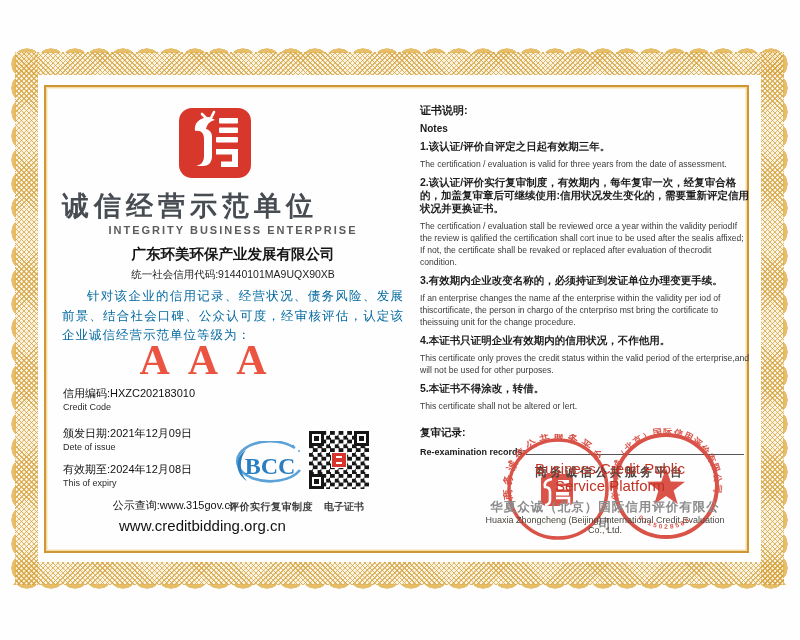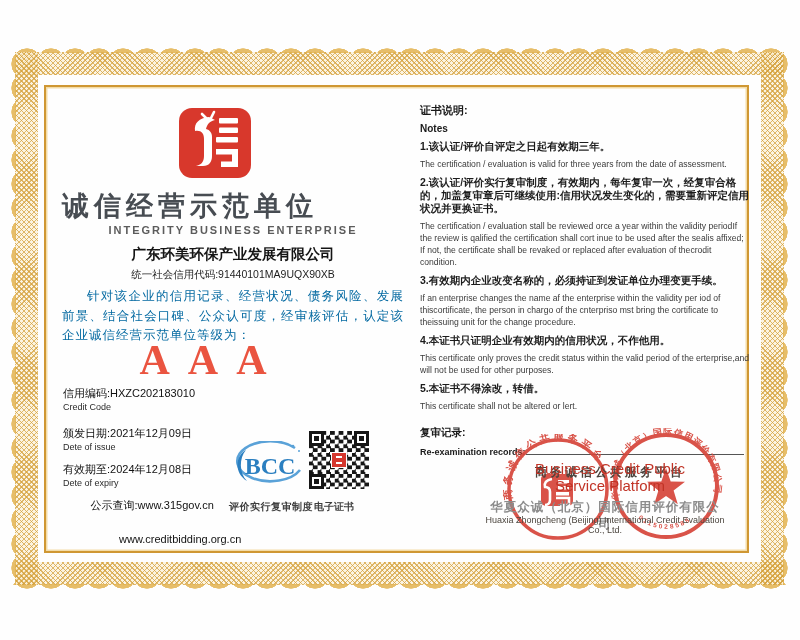--- a/index.html
+++ b/index.html
@@ -49,37 +49,37 @@
   .statement { position:absolute; left:0; top:187px; width:342px; text-indent:2em;
                font-size:12.5px; line-height:19.5px; letter-spacing:1px; color:#0369a1;
                text-align:justify; }
   .grade { position:absolute; left:0; top:236px; width:300px; text-align:center;
            font-family:"Liberation Serif", serif; font-weight:bold; font-size:42px;
            letter-spacing:18px; color:#ea5440; }
   .detail { position:absolute; left:1px; }
   .detail .d-main { font-size:11px; color:#111;text-align:center; }
   .detail .d-sub  { font-size:9px;  color:#2a2a2a; margin-top:1px; }
   .d-credit { top:286px; } .d-issue { top:326px; } .d-expiry { top:362px; } .d-query { top:398px; }
-  .d-query .d-line2 { font-size:11px; color:#111; margin-top:20px; padding-left:56px;text-align:right; }
+  .d-query .d-line2 { font-size:15px; color:#111; margin-top:4px; padding-left:56px;text-align:right; }
 
   
   .bcc-box { position:absolute; left:231px; top:441px; }
   .bcc-label { position:absolute; left:226px; top:500px; width:90px; text-align:center;
                font-size:10px; font-weight:bold; letter-spacing:.5px; color:#3f3f3f; }
   .qr { position:absolute; left:309px; top:431px; width:60px; height:58px; background:#fff;
         background-image:repeating-conic-gradient(#161616 0% 25%, #ffffff 0% 50%);
         background-size:8.6px 8.6px; }
   .qf { position:absolute; width:15px; height:15px; border:3px solid #161616; background:#fff; }
   .qf::after { content:""; position:absolute; inset:2px; background:#161616; }
   .qf-tl { left:0; top:0; } .qf-tr { right:0; top:0; } .qf-bl { left:0; bottom:0; }
   .qr-center { position:absolute; left:22px; top:21px; width:16px; height:16px;
                background:#d5372e; border:1px solid #fff; }
   .qr-center::after { content:""; position:absolute; inset:3px 4px;
                       border-top:2px solid #fff; border-bottom:2px solid #fff; }
-  .qr-label { position:absolute; left:314px; top:500px; width:50px; text-align:left;
+  .qr-label { position:absolute; left:314px; top:500px; width:50px; text-align:right;
               font-size:10px; font-weight:bold; color:#3f3f3f; }
 
   
   .col-right { position:absolute; left:420px; top:103px; width:330px; color:#333; }
   .nh-cn { font-size:11px; font-weight:bold; color:#1a1a1a; }
   .nh-en { font-size:10px; font-weight:bold; color:#1a1a1a; margin-top:5px; }
   .n-cn { font-size:10.5px; font-weight:600; color:#1c1c1c; line-height:13px; margin-top:6px; }
   .n-en { font-size:8.6px; color:#3a3a3a; line-height:12px; margin-top:5px; }
   .review-cn { font-size:10.5px; font-weight:bold; color:#1a1a1a; margin-top:14px; }
   .review-en { font-size:9px; font-weight:bold; color:#1a1a1a; margin-top:6px; white-space:nowrap; }
@@ -130,21 +130,21 @@
     <div class="detail d-credit">
       <div class="d-main">信用编码:HXZC202183010</div>
       <div class="d-sub">Credit Code</div>
     </div>
     <div class="detail d-issue">
       <div class="d-main">颁发日期:2021年12月09日</div>
       <div class="d-sub">Dete of issue</div>
     </div>
     <div class="detail d-expiry">
       <div class="d-main">有效期至:2024年12月08日</div>
-      <div class="d-sub">Dete of expiry</div>
+      <div class="d-sub">This of expiry</div>
     </div>
     <div class="detail d-query">
       <div class="d-main">公示查询:www.315gov.cn</div>
       <div class="d-line2">www.creditbidding.org.cn</div>
     </div>
   </div>
 
   <svg class="bcc-box" width="76" height="52" viewBox="0 0 76 52">
     <path d="M64 7 A 33 20 0 1 0 69 29" fill="none" stroke="#5aa2d8" stroke-width="2.6"></path>
     <path d="M15 9 C 4 15 3 32 16 40 C 8 32 8 17 15 9 Z" fill="#2b7fc0"></path>

